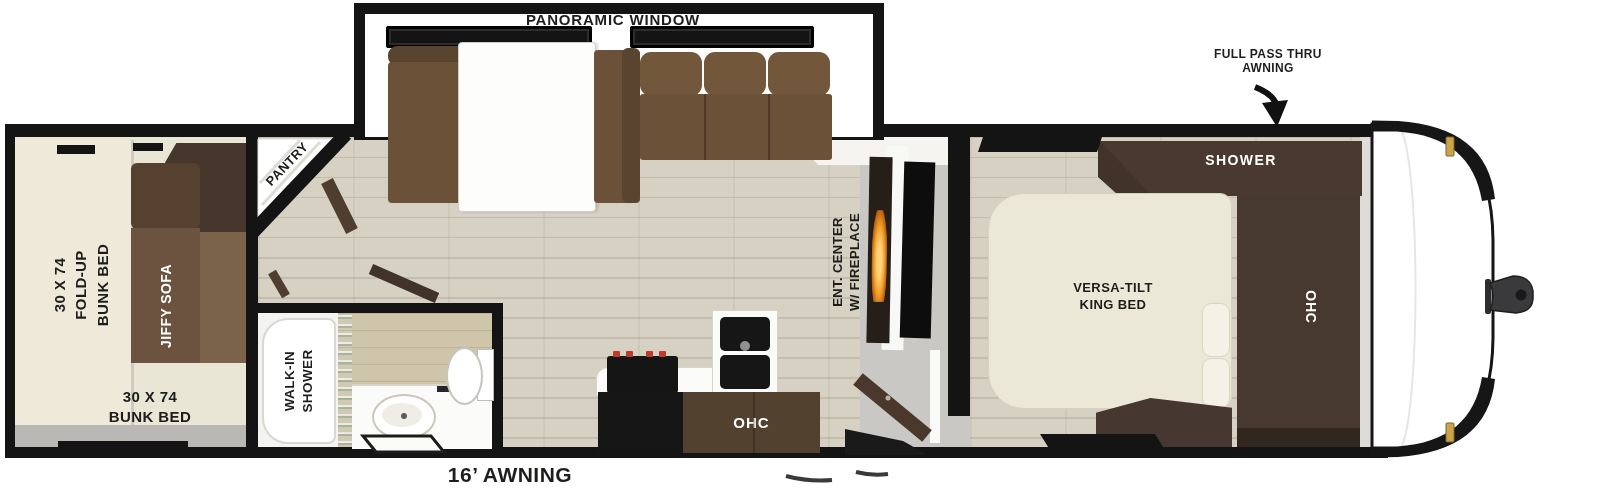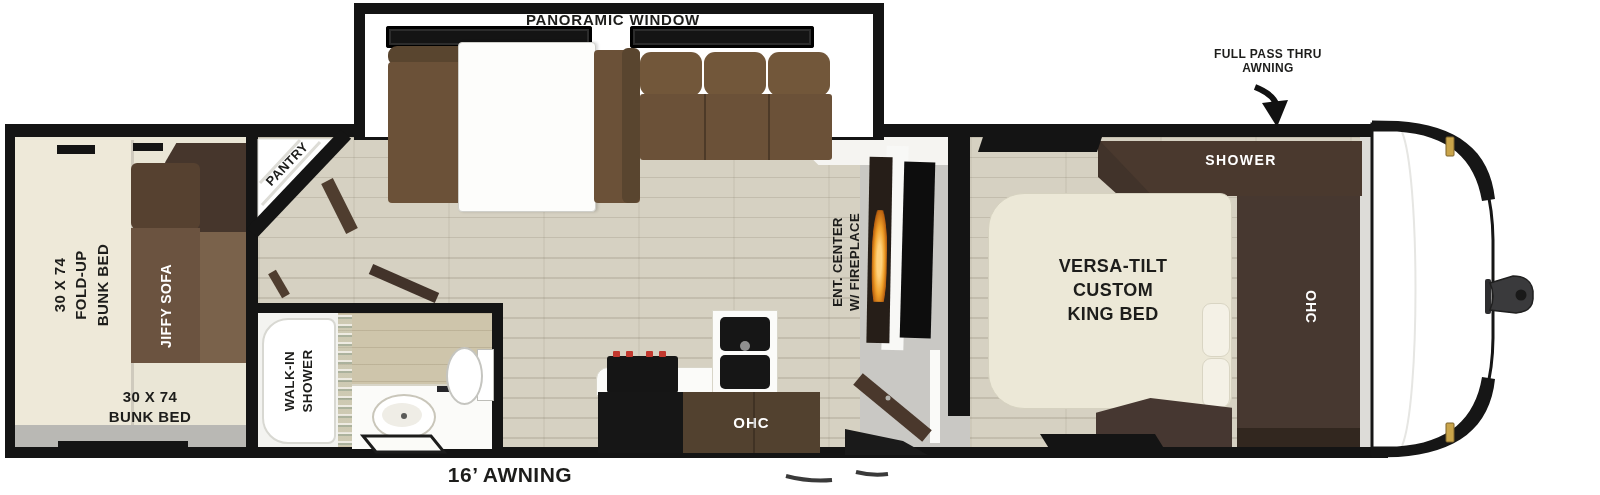--- a/index.html
+++ b/index.html
@@ -173,23 +173,22 @@
 
   <div class="lbl" style="left:772px;top:245px;width:150px;height:34px;font-size:13px;line-height:1.3;transform:rotate(-90deg);">
     <div>ENT. CENTER</div>
     <div>W/ FIREPLACE</div>
   </div>
 
   <div class="lbl wht" style="left:1196px;top:151px;width:90px;font-size:14px;letter-spacing:1.4px;">
     <span>SHOWER</span>
   </div>
 
-  <div class="lbl" style="left:1013px;top:255px;width:200px;font-size:18px;line-height:1.32;">
+  <div class="lbl" style="left:1013px;top:279px;width:200px;font-size:13px;line-height:1.32;">
     <div>VERSA-TILT</div>
-    <div>CUSTOM</div>
     <div>KING BED</div>
   </div>
 
   <div class="lbl wht" style="left:1282px;top:299px;width:60px;height:16px;font-size:14px;letter-spacing:.8px;transform:rotate(90deg);">
     <span>OHC</span>
   </div>
 
   <div class="lbl" style="left:1178px;top:47px;width:180px;font-size:12px;line-height:1.2;">
     <div>FULL PASS THRU</div>
     <div>AWNING</div>

